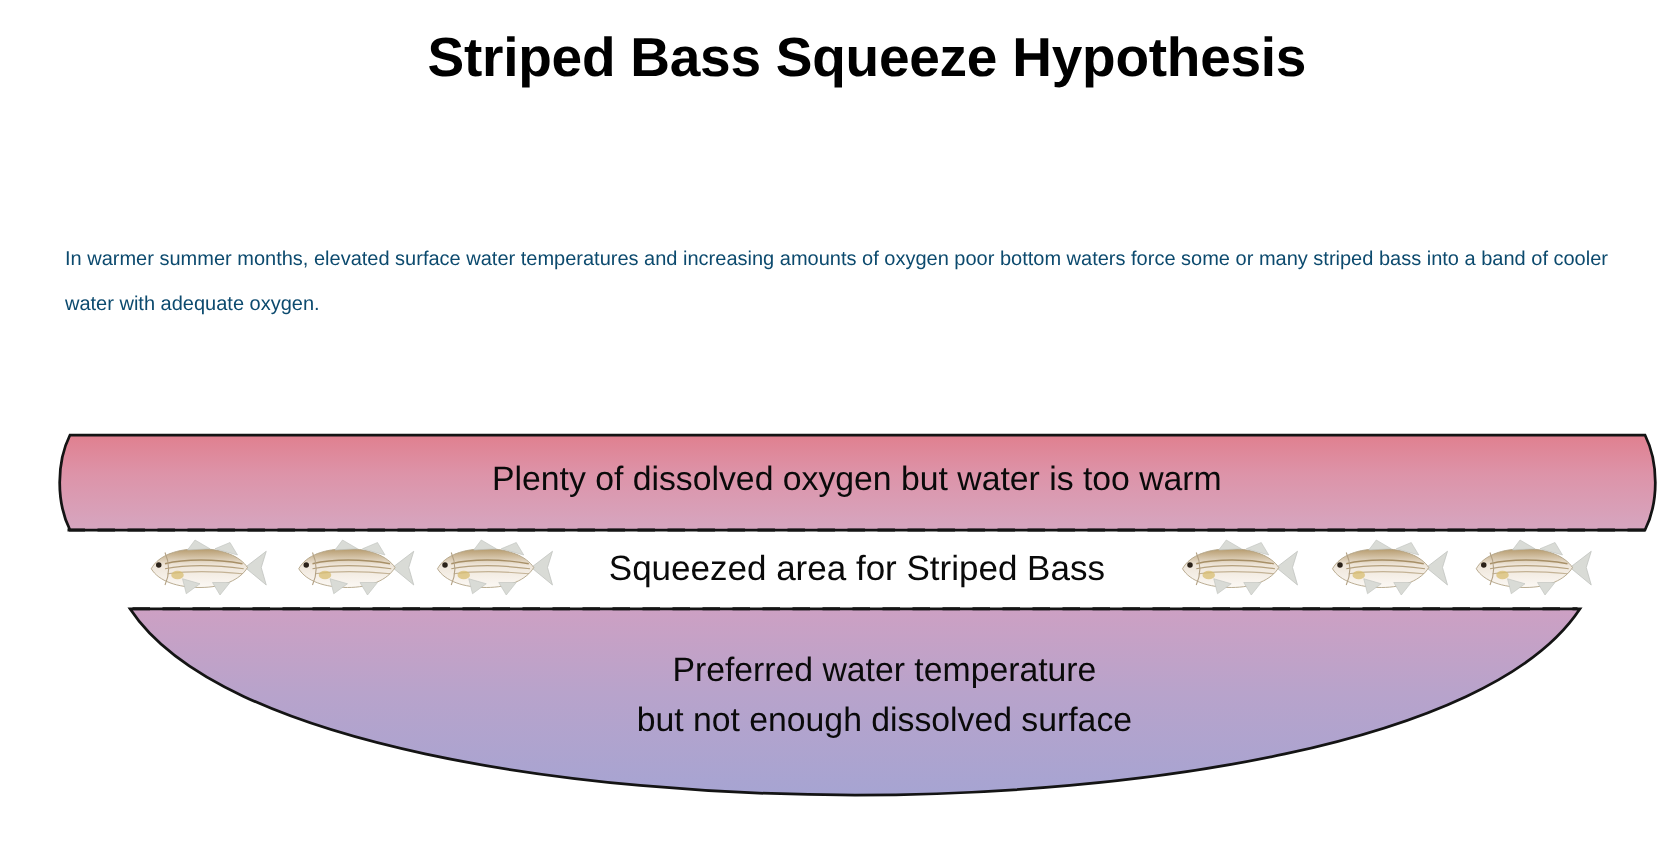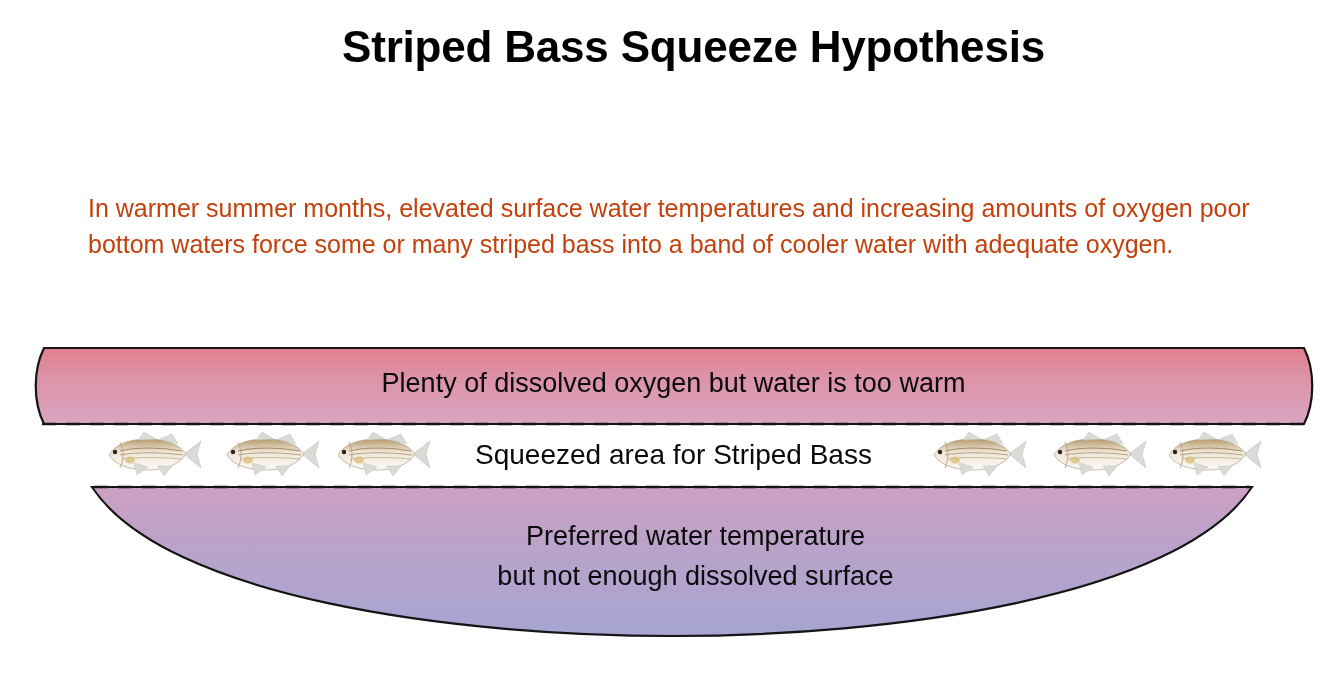--- a/index.html
+++ b/index.html
@@ -30,30 +30,29 @@
     white-space: nowrap;
     padding-left: 24px;
   }
 
   
   #intro-paragraph {
     position: absolute;
     left: 52px;
     top: 190px;
     width: 1235px;
-    font-size: 25px;
+    font-size: 16px;
     line-height: 36px;
-    color: #c2410c;
-    margin-left: 36px;
+    color: #0c4a6e;
   }
 
   
   #diagram {
     position: absolute;
-    left: 4px;
+    left: 16px;
     top: 330px;
     width: 1205px;
     height: 330px;
   }
   #diagram-svg {
     position: absolute;
     left: 0;
     top: 0;
     width: 1339px;
     height: 330px;

